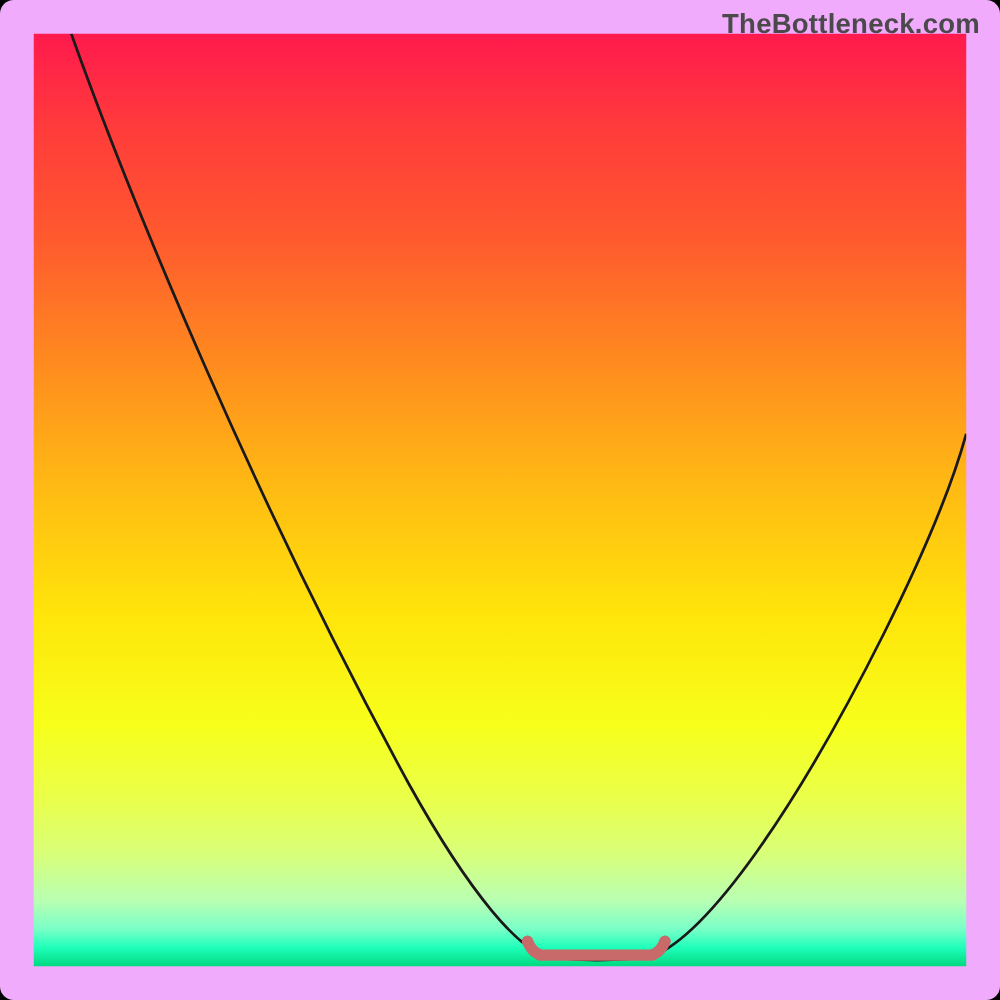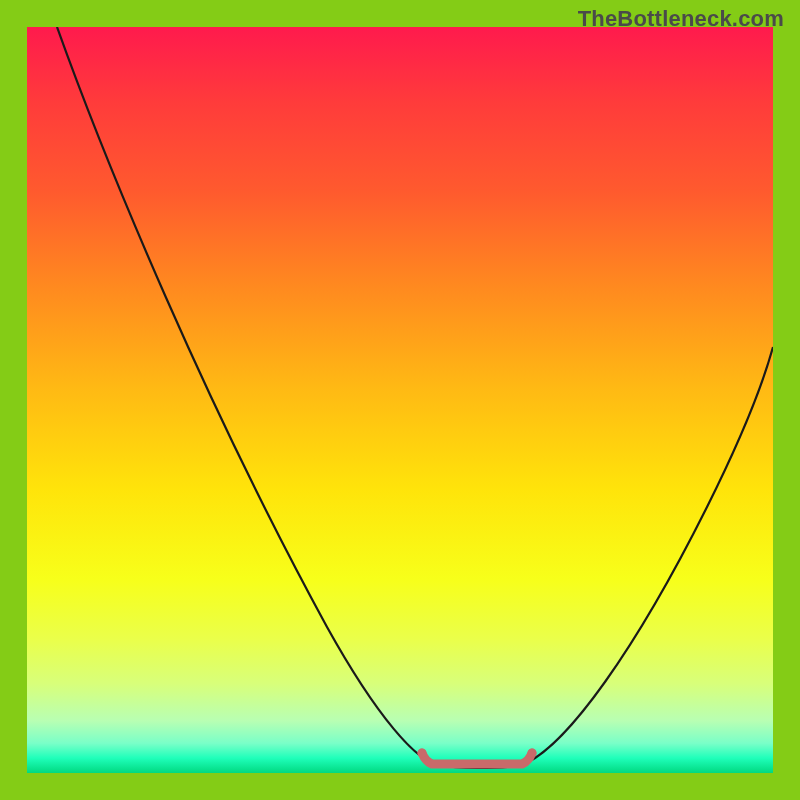--- a/index.html
+++ b/index.html
@@ -10,21 +10,22 @@
     background: #000;
     overflow: hidden;
     font-family: Arial, Helvetica, sans-serif;
   }
   .frame {
     position: absolute;
     left: 0;
     top: 0;
     width: 800px;
     height: 800px;
-    background: #84cc16;
+    background: #f0abfc;
+    border-radius: 11px;
   }
   .plot {
     position: absolute;
     left: 27px;
     top: 27px;
     width: 746px;
     height: 746px;
     background: linear-gradient(to bottom,
       #ff1a4d 0%,
       #ff3b3b 10%,

